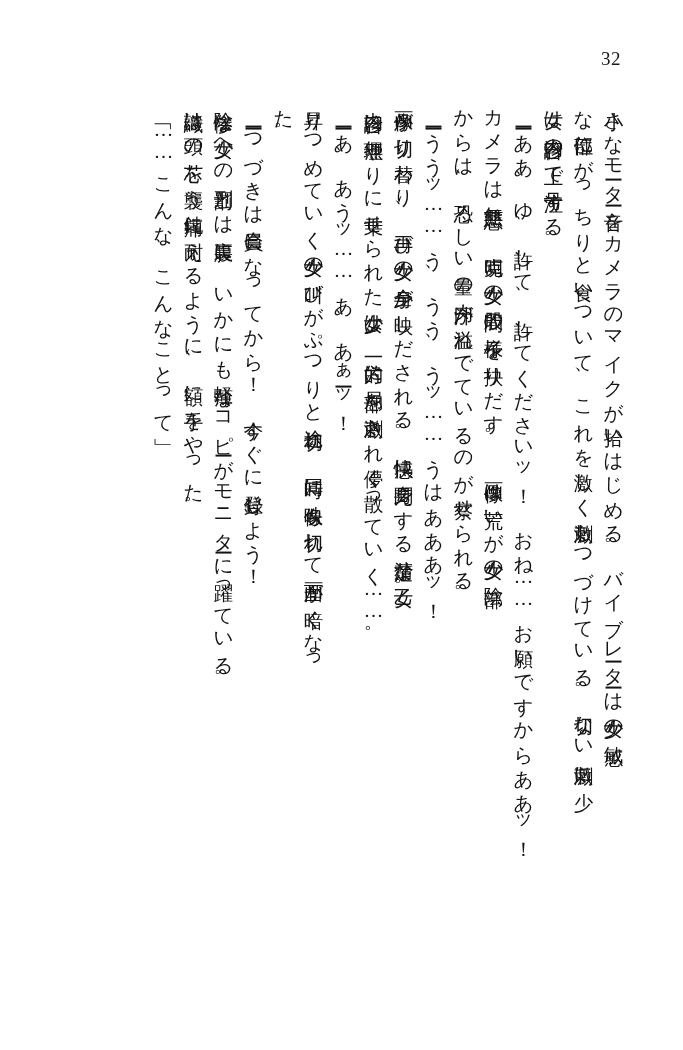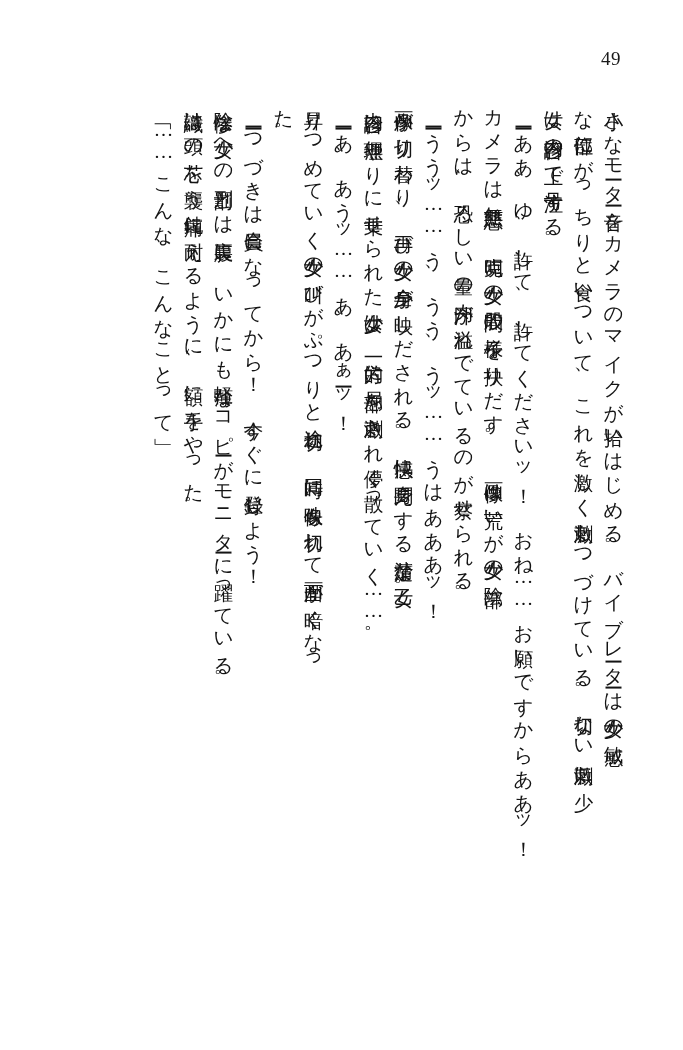--- a/index.html
+++ b/index.html
@@ -66,21 +66,21 @@
   }
 
   
   .col.ind-1 { padding-top: 21px; }
 </style>
 </head>
 <body>
 
 <div class="page">
 
-  <div class="page-number">49</div>
+  <div class="page-number">32</div>
 
   <div class="body-text">
     <div class="col">小さなモーター音をカメラのマイクが拾いはじめる。バイブレーターは少女の敏感</div>
     <div class="col">な部位にがっちりと食いついて、これを激しく刺激しつづけている。切ない刺激に少</div>
     <div class="col">女は内診台の上で号泣する。</div>
     <div class="col ind-1">ーーああ、ゆ、許して、許してくださいッ！　おね……お願いですからああッ！</div>
     <div class="col">カメラは無慈悲に、克明に少女の股間の様子を抉りだす。　画像は荒いが少女の陰部</div>
     <div class="col">からは、恐ろしい量の肉汁が溢れでているのが察せられる。</div>
     <div class="col ind-1">ーーううッ……う、うう、うッ……うはあああッ！</div>
     <div class="col">画像が切り替わり、再び少女の全身が映しだされる。快感に身悶えする清楚な乙女。</div>

